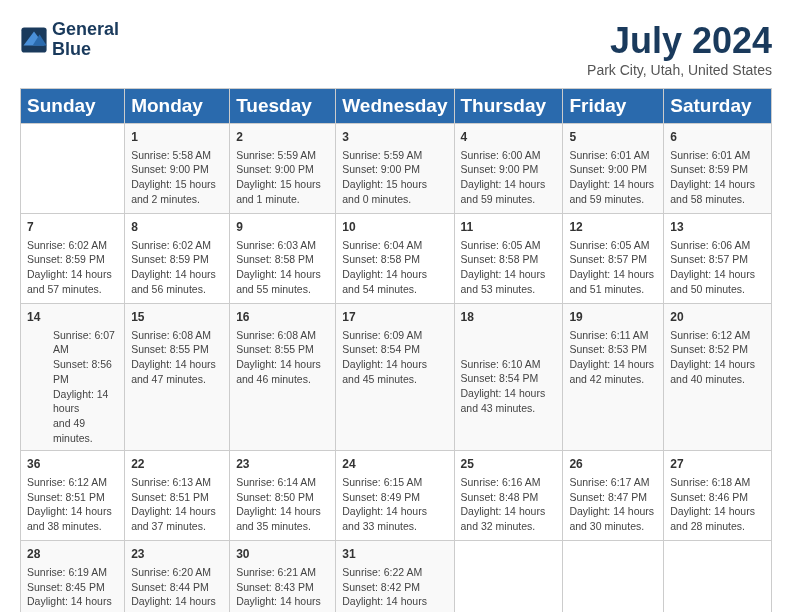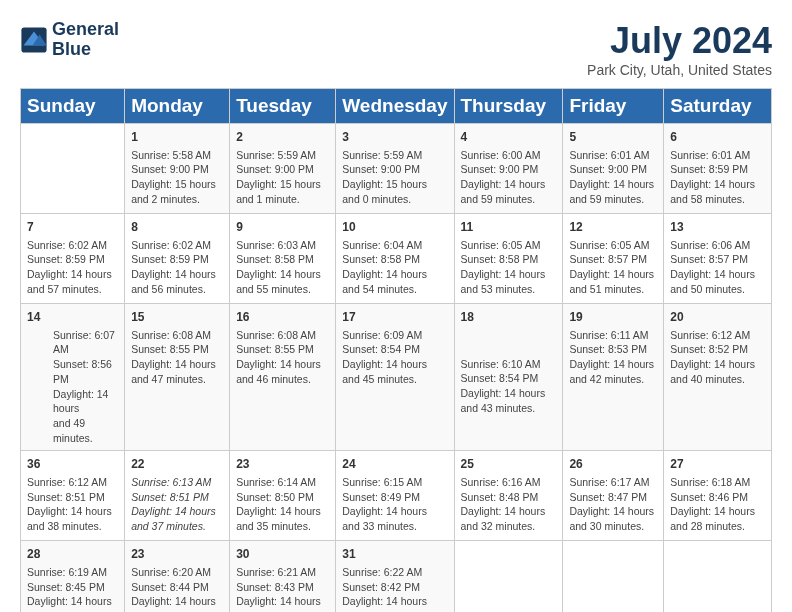--- a/index.html
+++ b/index.html
@@ -272,21 +272,21 @@
       <tr>
         <td>
           <span class="day-num">36</span>
           <div class="day-info" style="white-space: pre-line;">Sunrise: 6:12 AM
 Sunset: 8:51 PM
 Daylight: 14 hours
 and 38 minutes.</div>
         </td>
         <td>
           <span class="day-num">22</span>
-          <div class="day-info" style="white-space: pre-line; font-style: italic;">Sunrise: 6:13 AM
+          <div class="day-info" style="white-space: pre-line;">Sunrise: 6:13 AM
 Sunset: 8:51 PM
 Daylight: 14 hours
 and 37 minutes.</div>
         </td>
         <td>
           <span class="day-num">23</span>
           <div class="day-info" style="white-space: pre-line;">Sunrise: 6:14 AM
 Sunset: 8:50 PM
 Daylight: 14 hours
 and 35 minutes.</div>

